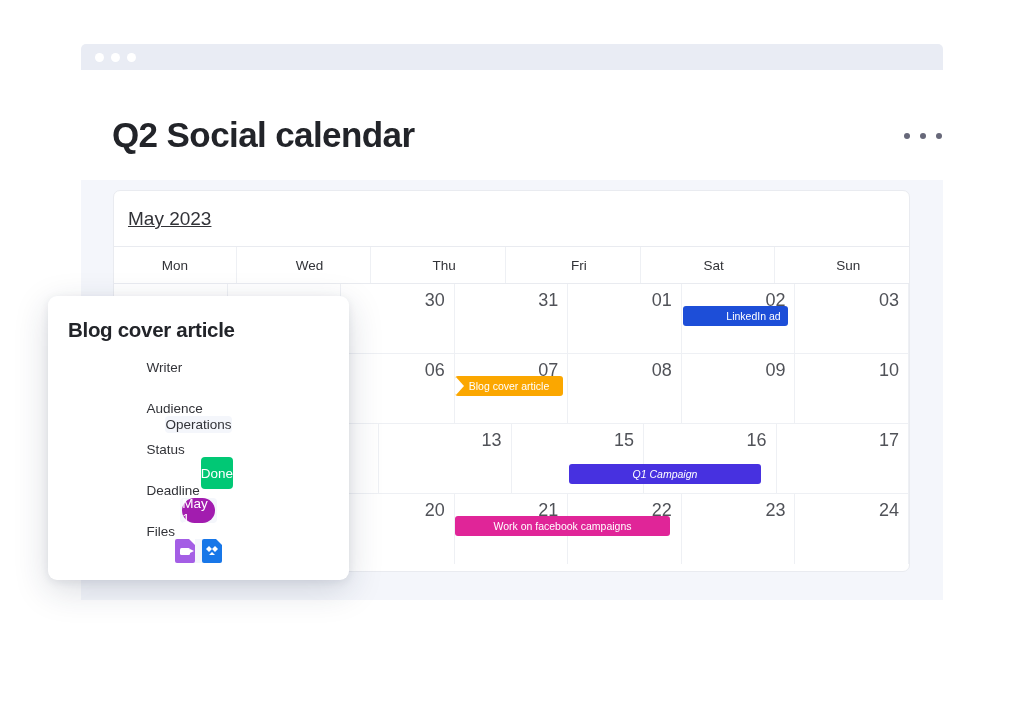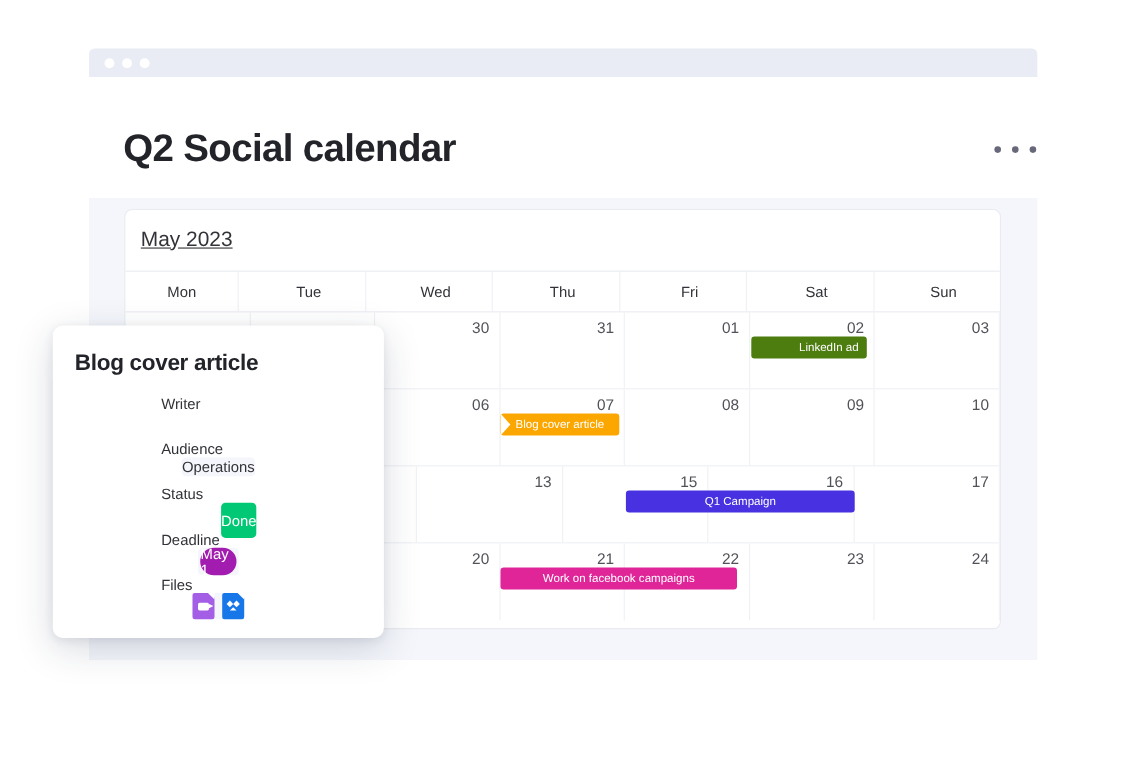--- a/index.html
+++ b/index.html
@@ -77,47 +77,47 @@
   .weeks { position: relative; }
   .week { display: flex; height: 70px; border-bottom: 1px solid #eef0f4; position: relative; }
   .week:last-child { border-bottom: none; }
   .daycell {
     flex: 1 1 0; position: relative;
     border-right: 1px solid #eef0f4;
     padding: 6px 9px 0 0;
     text-align: right;
   }
   .daycell:last-child { border-right: none; }
-  .daynum { font-size: 14px; color: #505258; }
+  .daynum { font-size: 18px; color: #505258; }
 
   
   .chip {
     position: absolute;
     height: 20px; border-radius: 3px;
     display: flex; align-items: center; justify-content: center;
     color: #ffffff; font-size: 10.5px; font-weight: 400;
     white-space: nowrap; cursor: pointer;
     overflow: hidden;
   }
-  .chip-blue   { background: #4d7c0f; padding-left: 36px; }
+  .chip-blue   { background: #1d4ed8; padding-left: 36px; }
   .chip-orange { background: #fba700; }
   .chip-purple { background: #4731e0; }
   .chip-pink   { background: #e02598; }
 
   .chip-notch::before{
     content:""; position:absolute; left:0; top:0;
     border-top: 10px solid transparent;
     border-bottom: 10px solid transparent;
     border-left: 9px solid #ffffff;
   }
 
   
   .chip-linkedin { left: 569px; top: 22px; width: 105px; }
   .chip-blog     { left: 341px; top: 22px; width: 108px; }
-  .chip-q1       { left: 455px; top: 22px; width: 208px; }
+  .chip-q1       { left: 455px; top: 40px; width: 192px; font-style: italic; }
   .chip-fb       { left: 341px; top: 22px; width: 215px; }
 
   
   .detail {
     position: absolute; left: 48px; top: 296px;
     width: 301px; height: 284px;
     background: #ffffff;
     border-radius: 9px;
     box-shadow: 0 10px 34px rgba(30,40,70,0.17), 0 2px 8px rgba(30,40,70,0.08);
     padding: 22px 20px 0 20px;
@@ -224,21 +224,20 @@
   <div class="panel"></div>
 
   <div class="calendar">
 
     <div class="cal-head">
       <span class="cal-month">May 2023</span>
     </div>
 
     <div class="dow-row">
       <div class="dow">Mon</div>
-      <div class="dow">Tue</div>
       <div class="dow">Wed</div>
       <div class="dow">Thu</div>
       <div class="dow">Fri</div>
       <div class="dow">Sat</div>
       <div class="dow">Sun</div>
     </div>
 
     <div class="weeks">
 
       <div class="week">

